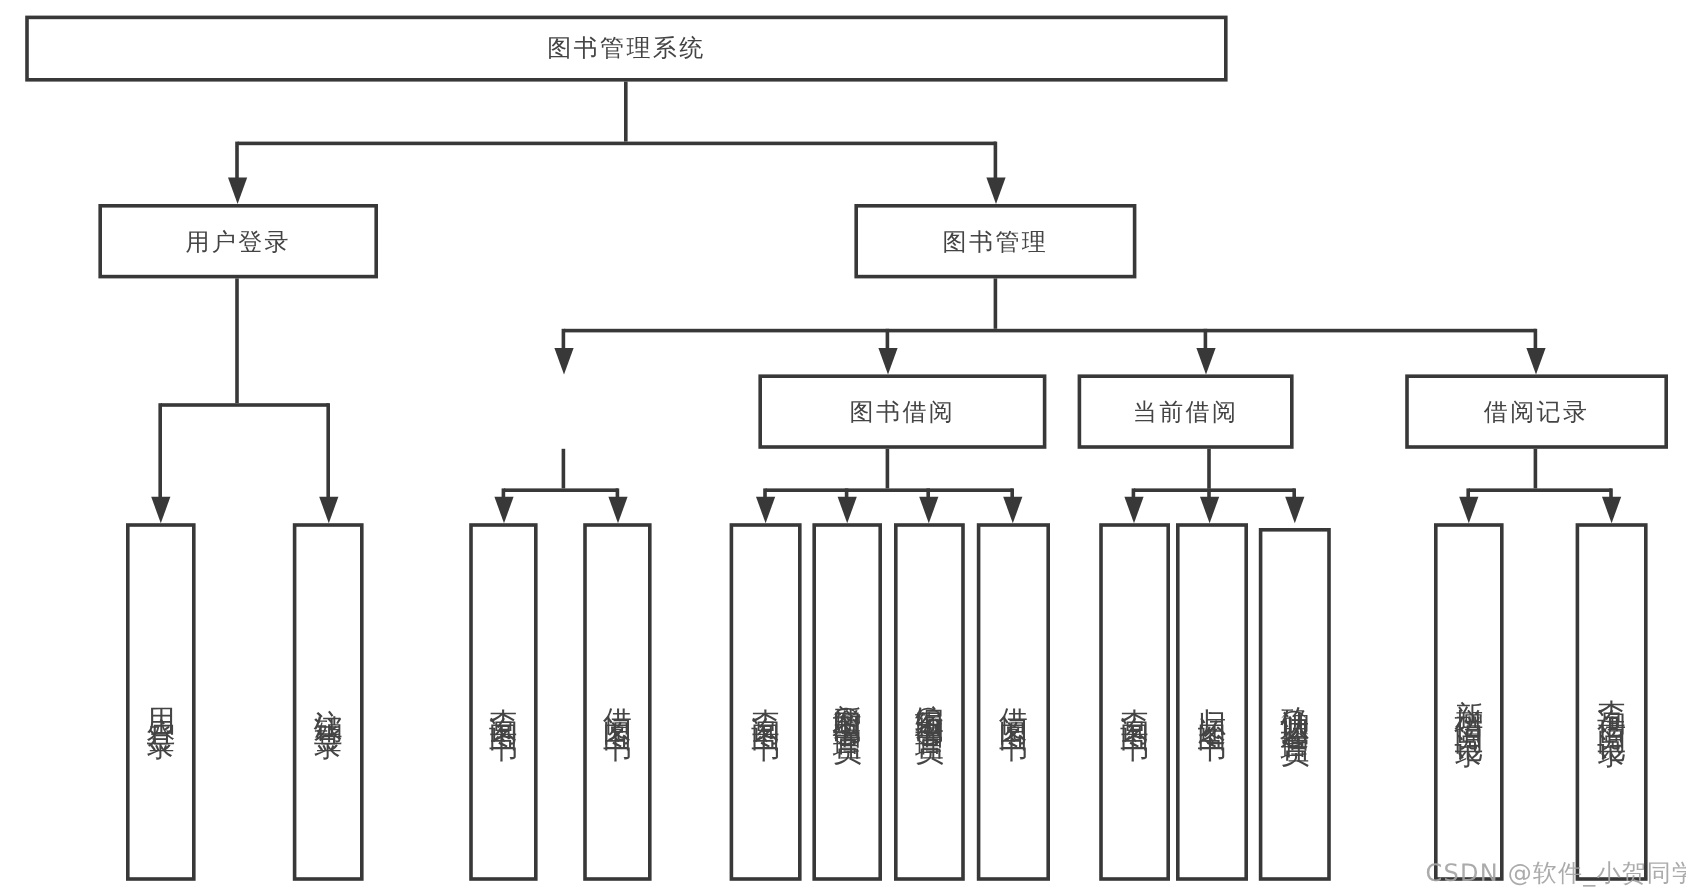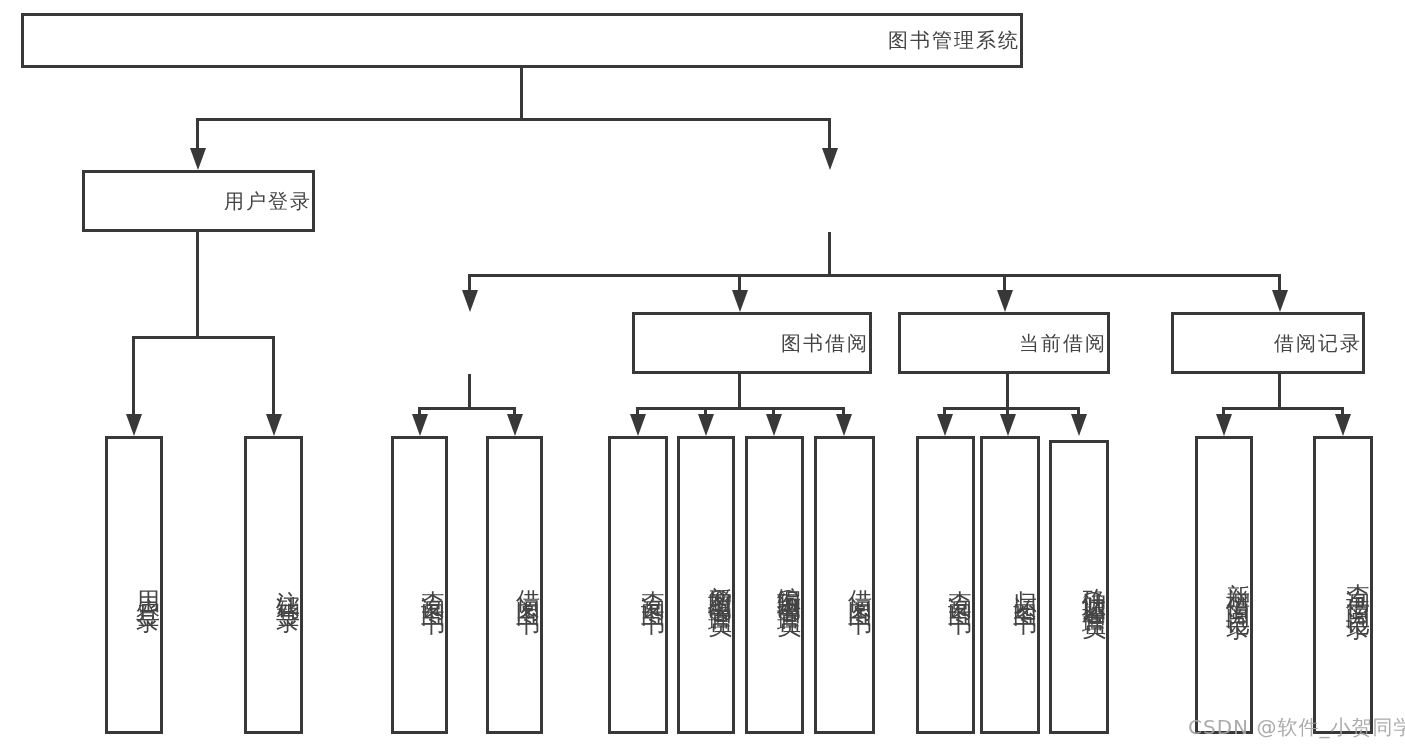--- a/index.html
+++ b/index.html
@@ -10,21 +10,21 @@
     font-family:"DejaVu Sans","Liberation Sans",sans-serif;
     overflow:hidden;
   }
   .box{
     position:absolute;
     box-sizing:border-box;
     border:3px solid #383838;
     background:#ffffff;
     display:flex;
     align-items:center;
-    justify-content:flex-end;
+    justify-content:center;
     color:#444444;
   }
   .box.h .lbl{
     font-size:20px;
     letter-spacing:2px;
     white-space:nowrap;
   }
   .box.v .lbl{
     writing-mode:vertical-rl;
     font-size:24px;
@@ -62,20 +62,23 @@
   <div class="vl" style="left:520px;top:68px;height:50px"></div>
   <div class="hl" style="left:198px;top:118px;width:632px"></div>
   <div class="vl" style="left:196px;top:118px;height:32px"></div>
   <div class="arrow" style="left:190px;top:148px"></div>
   <div class="vl" style="left:828px;top:118px;height:32px"></div>
   <div class="arrow" style="left:822px;top:148px"></div>
 
   <div class="box h" style="left:82px;top:170px;width:233px;height:62px">
     <span class="lbl">用户登录</span>
   </div>
+  <div class="box h" style="left:712px;top:170px;width:235px;height:62px">
+    <span class="lbl">图书管理</span>
+  </div>
 
   <div class="vl" style="left:196px;top:232px;height:104px"></div>
   <div class="hl" style="left:134px;top:336px;width:140px"></div>
   <div class="vl" style="left:132px;top:336px;height:79px"></div>
   <div class="arrow" style="left:126px;top:414px"></div>
   <div class="vl" style="left:272px;top:336px;height:79px"></div>
   <div class="arrow" style="left:266px;top:414px"></div>
 
   <div class="vl" style="left:828px;top:232px;height:42px"></div>
   <div class="hl" style="left:470px;top:274px;width:810px"></div>
@@ -84,24 +87,24 @@
   <div class="vl" style="left:738px;top:274px;height:18px"></div>
   <div class="arrow" style="left:732px;top:290px"></div>
   <div class="vl" style="left:1003px;top:274px;height:18px"></div>
   <div class="arrow" style="left:997px;top:290px"></div>
   <div class="vl" style="left:1278px;top:274px;height:18px"></div>
   <div class="arrow" style="left:1272px;top:290px"></div>
 
   <div class="box h" style="left:632px;top:312px;width:240px;height:62px">
     <span class="lbl">图书借阅</span>
   </div>
-  <div class="box h" style="left:898px;top:312px;width:212px;height:62px">
+  <div class="box h" style="left:898px;top:312px;width:180px;height:62px">
     <span class="lbl">当前借阅</span>
   </div>
-  <div class="box h" style="left:1171px;top:312px;width:194px;height:62px">
+  <div class="box h" style="left:1171px;top:312px;width:219px;height:62px">
     <span class="lbl">借阅记录</span>
   </div>
 
   <div class="vl" style="left:468px;top:374px;height:33px"></div>
   <div class="hl" style="left:420px;top:407px;width:95px"></div>
   <div class="vl" style="left:418px;top:407px;height:9px"></div>
   <div class="arrow" style="left:412px;top:414px"></div>
   <div class="vl" style="left:513px;top:407px;height:9px"></div>
   <div class="arrow" style="left:507px;top:414px"></div>
 

